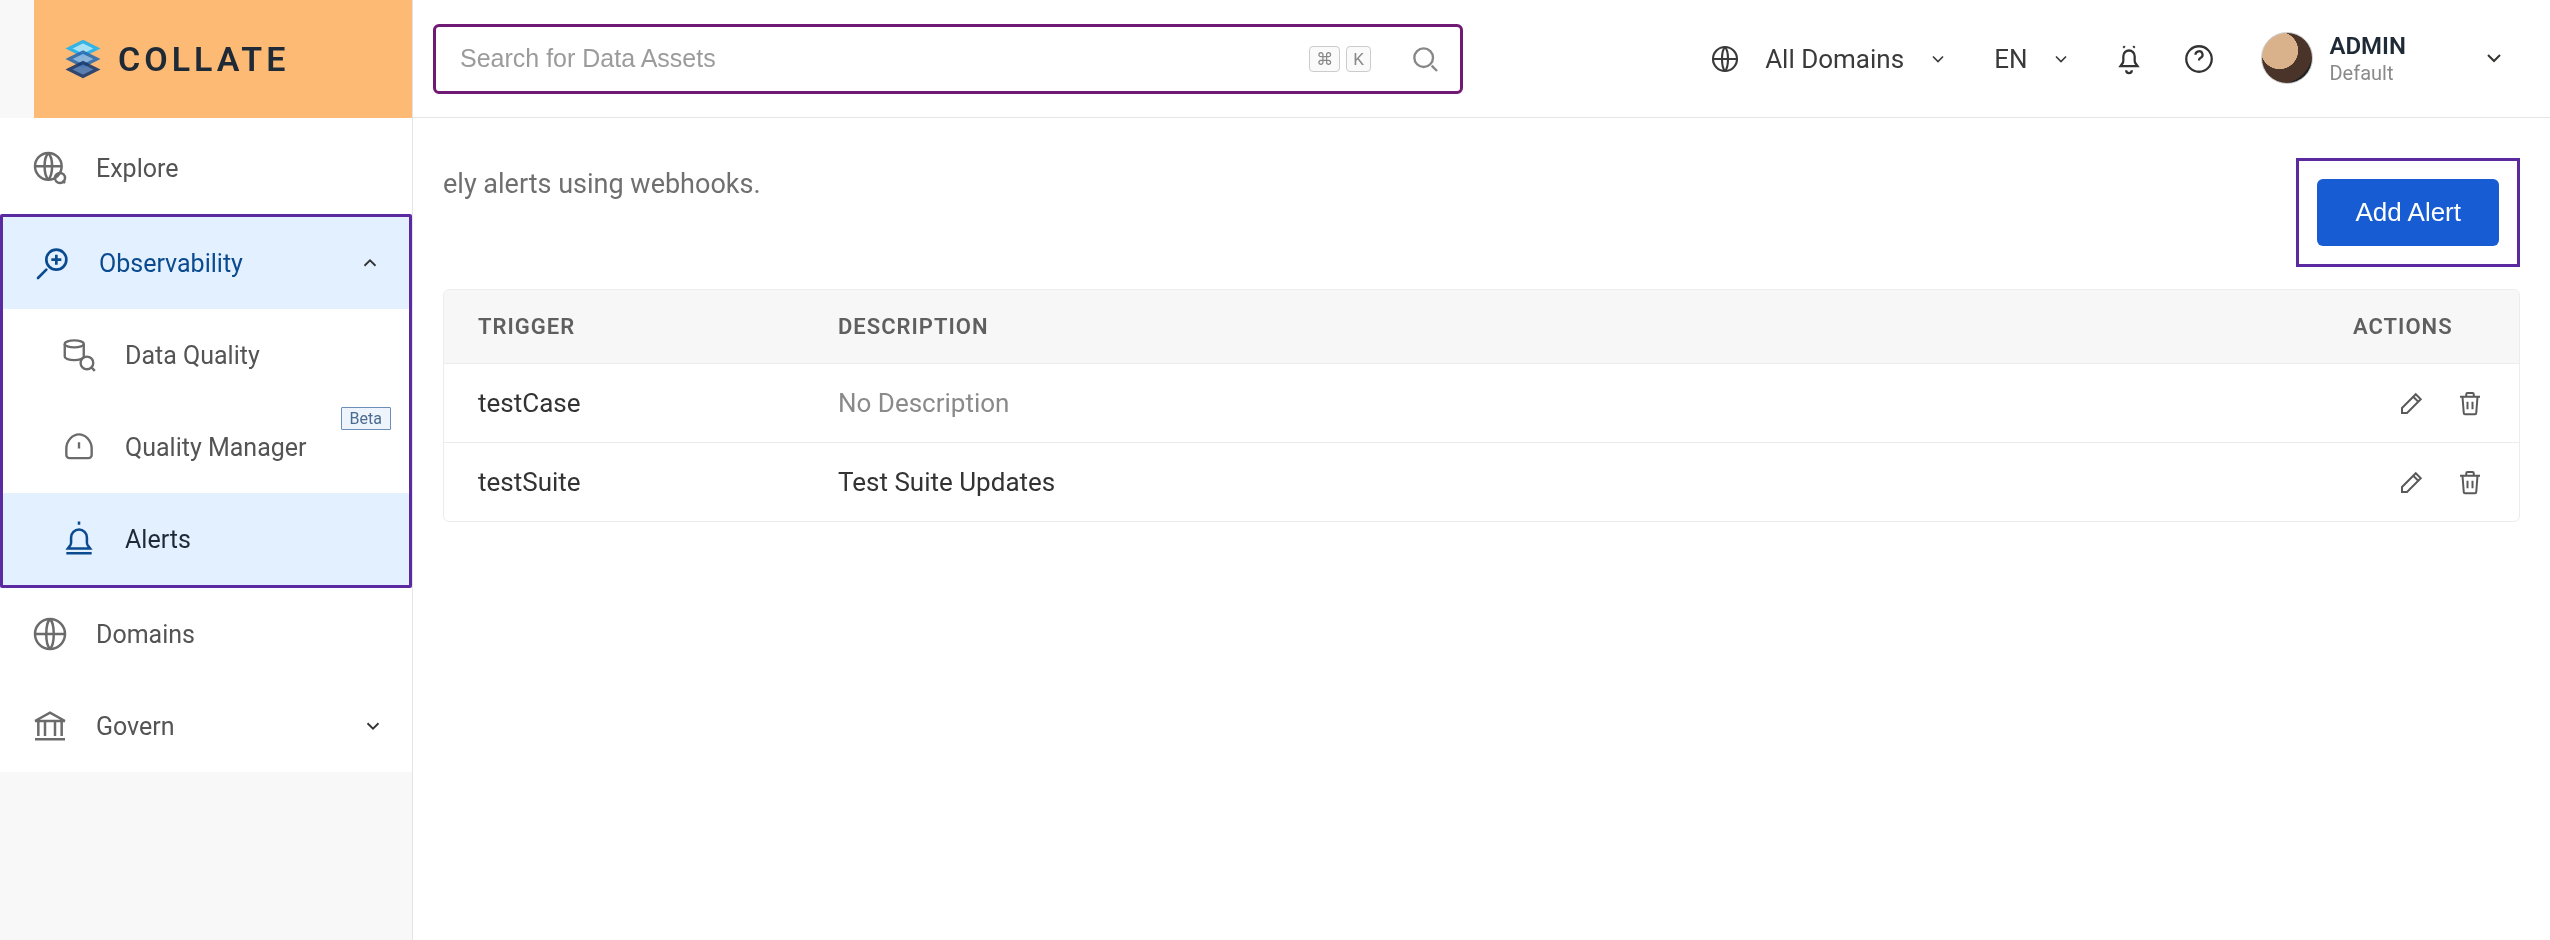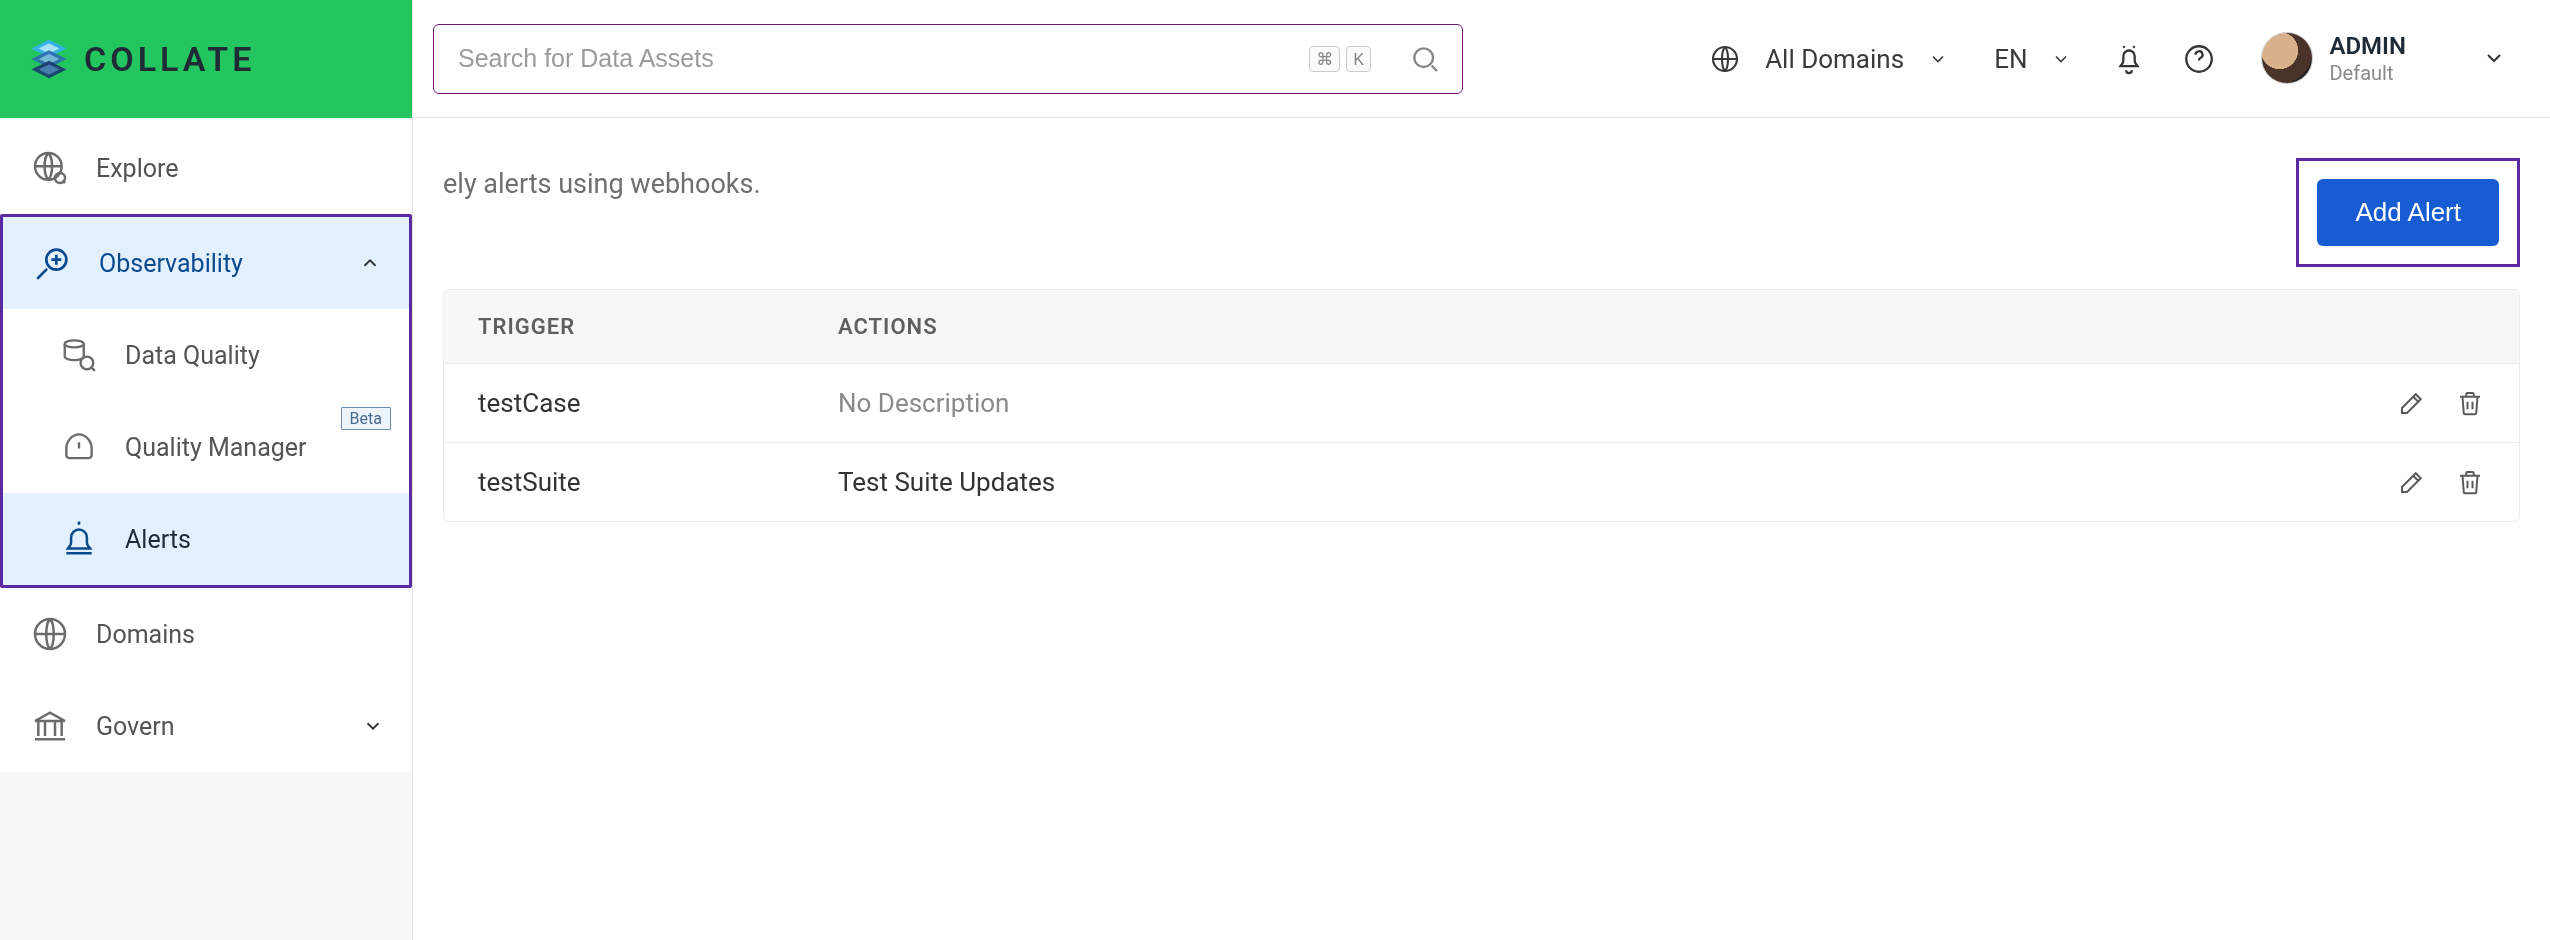--- a/index.html
+++ b/index.html
@@ -1,21 +1,21 @@
 <!DOCTYPE html>
 <html><head>
 <meta charset="utf-8">
 <style>
   * { box-sizing: border-box; margin: 0; padding: 0; }
   body { font-family: -apple-system, BlinkMacSystemFont, "Segoe UI", Roboto, Helvetica, Arial, sans-serif; font-size: 15px; color: #37352f; width: 2550px; height: 940px; overflow: hidden; background: #fff; }
 
   
   .app { display: flex; width: 100%; height: 100%; }
   .sidebar { width: 413px; min-width: 413px; background: #fff; border-right: 1px solid #e4e4e4; background: #f8f8f8; }
-  .logo-area { height: 118px; display: flex; align-items: center; padding: 0 28px; background: #22c55e; }
+  .logo-area { height: 118px; display: flex; align-items: center; padding: 0 28px; background: #fdba74; margin-left: 34px; }
   .logo-text { font-size: 34px; font-weight: 600; letter-spacing: 4px; color: #1f2a37; margin-left: 14px; }
 
   .nav { background: #fff; padding-top: 4px; }
   .nav-item { display: flex; align-items: center; height: 92px; padding: 0 28px; color: #545454; font-size: 25px; cursor: pointer; position: relative; }
   .nav-item .icon { width: 44px; height: 44px; display: flex; align-items: center; justify-content: center; margin-right: 24px; color: #6b6b6b; }
   .nav-item.expanded { background: #e3f0ff; color: #0a4a8f; }
   .nav-item.expanded .icon { color: #0a4a8f; }
   .sub-nav { background: #fff; }
   .sub-item { display: flex; align-items: center; height: 92px; padding: 0 28px 0 54px; color: #545454; font-size: 25px; cursor: pointer; position: relative; }
   .sub-item .icon { width: 44px; height: 44px; display: flex; align-items: center; justify-content: center; margin-right: 24px; color: #6b6b6b; }
@@ -24,21 +24,21 @@
   .badge-beta { position: absolute; right: 18px; top: 6px; font-size: 16px; border: 1px solid #6b8db8; color: #4a6a90; padding: 1px 8px; border-radius: 1px; background: #eef4fb; }
   .chevron { margin-left: auto; color: #333; }
 
   .highlight-block { border: 3px solid #5b2aa0; border-radius: 2px; }
   .highlight-btn { border: 3px solid #5b2aa0; border-radius: 0; padding: 18px; display: inline-block; text-decoration: underline; }
 
   
   .main { flex: 1; display: flex; flex-direction: column; }
   .topbar { height: 118px; display: flex; align-items: center; padding: 0 44px 0 20px; border-bottom: 1px solid #e4e4e4; gap: 18px; }
   .search-wrap { width: 1030px; position: relative; }
-  .search-input { width: 100%; height: 70px; border: 1px solid #701a75; border-radius: 6px; padding: 0 88px 0 24px; font-size: 25px; color: #ef4444; background: #fff; }
+  .search-input { width: 100%; height: 70px; border: 3px solid #701a75; border-radius: 6px; padding: 0 88px 0 24px; font-size: 25px; color: #ef4444; background: #fff; }
   .search-input::placeholder { color: #9b9b9b; }
   .search-shortcut { position: absolute; right: 92px; top: 50%; transform: translateY(-50%); display: flex; gap: 6px; align-items: center; color: #888; font-size: 18px; }
   .kbd { border: 1px solid #ccc; border-radius: 4px; padding: 2px 6px; font-size: 17px; background: #fafafa;}
   .search-icon-right { position: absolute; right: 22px; top: 50%; transform: translateY(-50%); color: #888; }
 
   .topbar-spacer { flex: 1; }
   .top-btn { display: flex; align-items: center; gap: 24px; color: #3a3a3a; font-size: 26px; cursor: pointer; padding: 8px 14px; }
   .top-icon-btn { display:flex; align-items:center; justify-content:center; width:52px; height:52px; color:#333; cursor:pointer; }
   .avatar { width: 52px; height: 52px; border-radius: 50%; background: radial-gradient(circle at 35% 35%, #d9b28b 0 40%, #4a3328 41% 72%, #222 73% 100%); border: 1px solid #ccc; flex-shrink:0;}
   .user-block { display:flex; align-items:center; gap:16px; margin-left: 18px; }
@@ -245,20 +245,21 @@
       <div class="subtitle-row">
         <div class="subtitle">ely alerts using webhooks.</div>
         <span class="highlight-btn">
           <button class="add-btn">Add Alert</button>
         </span>
       </div>
 
       <div class="table">
         <div class="thead">
           <div class="th col-trigger">TRIGGER</div>
+          <div class="th col-desc">DESCRIPTION</div>
           <div class="th col-actions" style="justify-content:flex-start;">
               <span>ACTIONS</span>
             </div>
         </div>
         <div class="tbody">
           <div class="tr">
             <div class="td col-trigger">testCase</div>
             <div class="td col-desc empty">No Description</div>
             <div class="td col-actions">
               <span class="row-icon">

